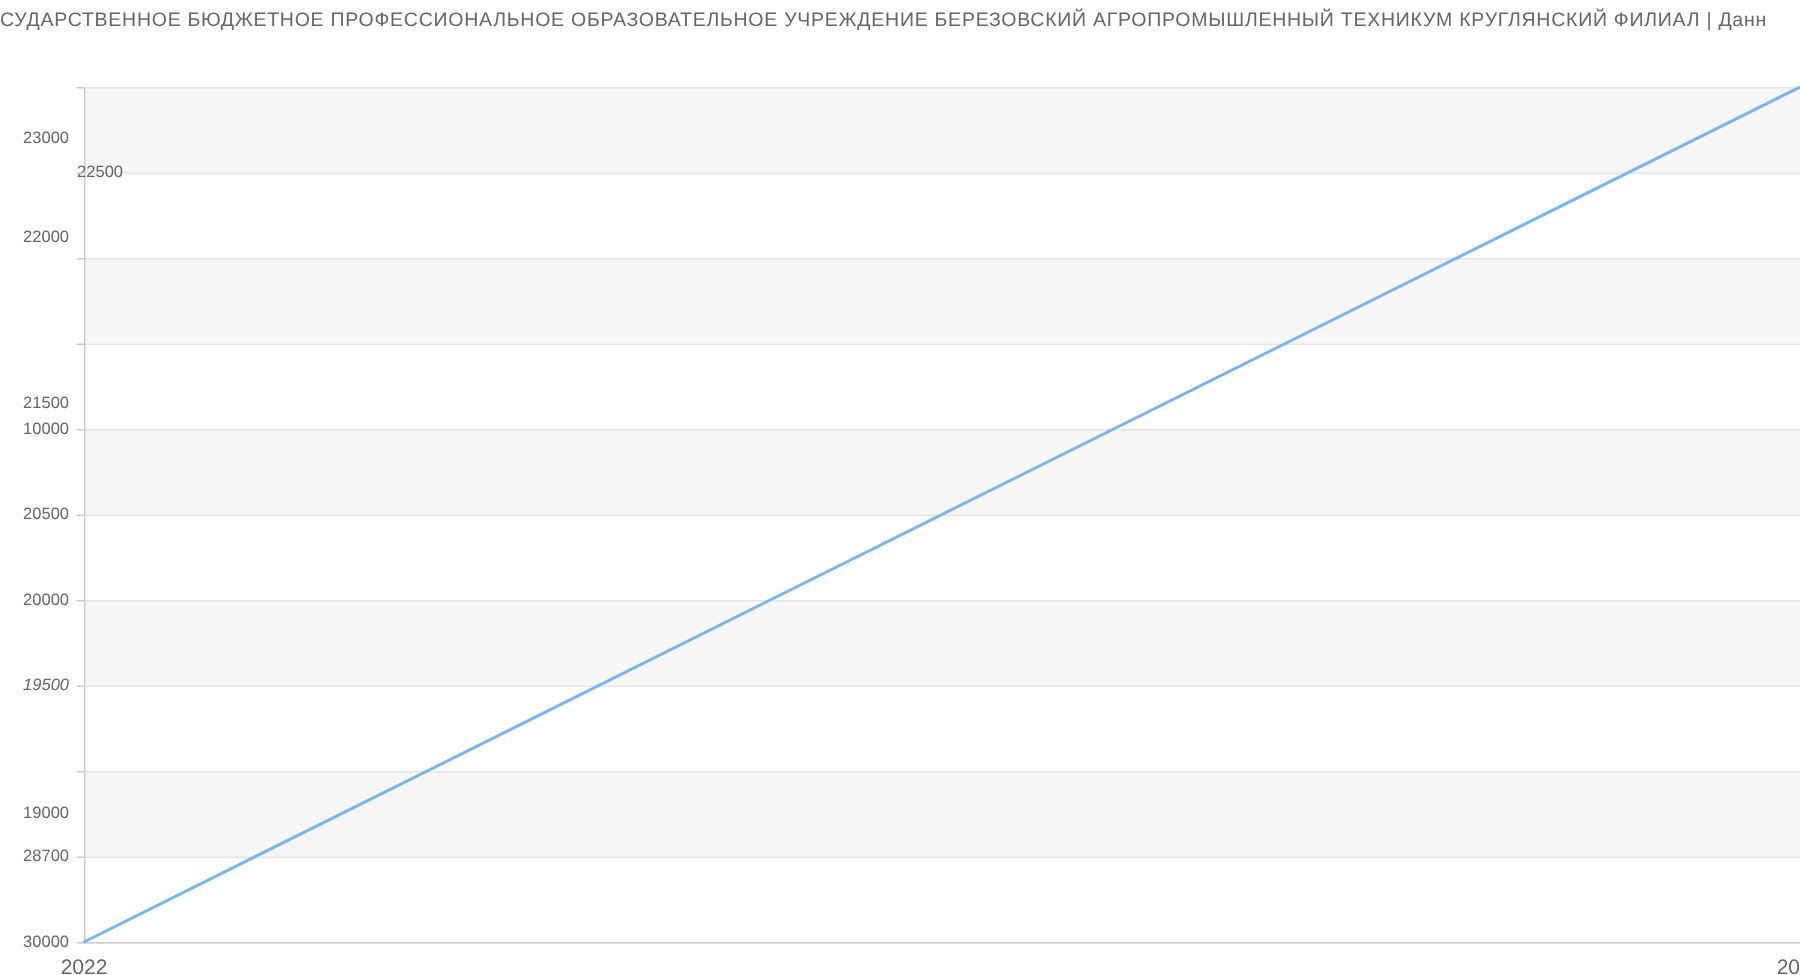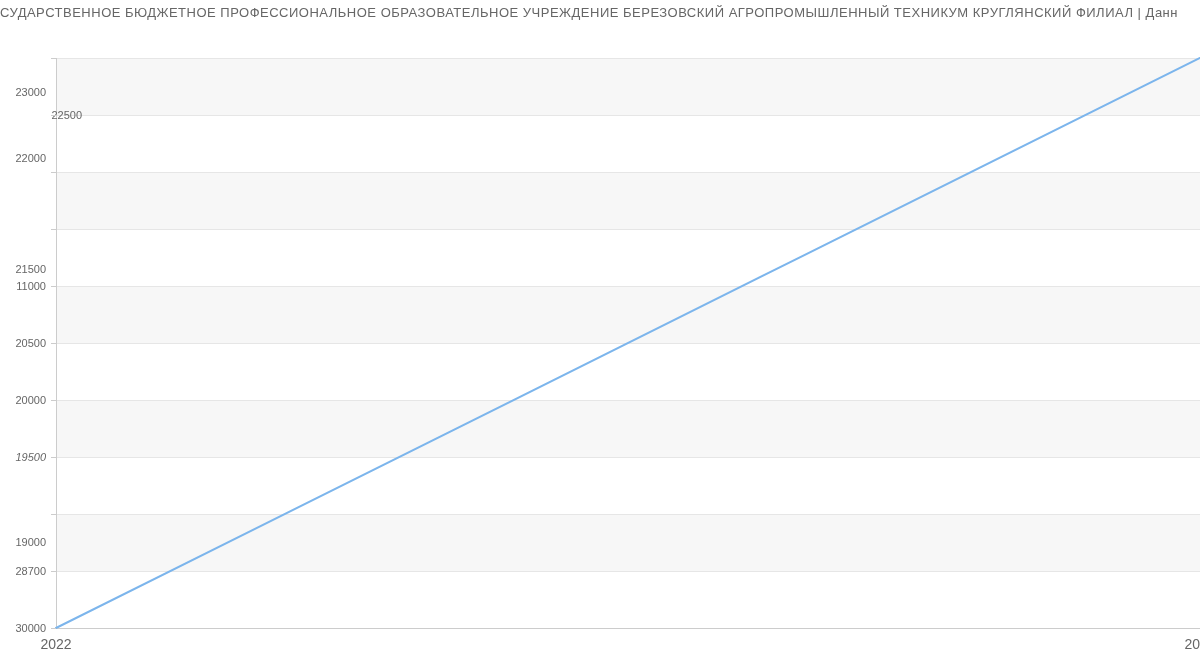--- a/index.html
+++ b/index.html
@@ -140,21 +140,21 @@
       <div class="y-tick-label" style="top: 541px;">28700</div>
       <div class="y-tick" style="top: 541px;"></div>
       <div class="y-tick-label" style="top: 512px;">19000</div>
       <div class="y-tick" style="top: 484px;"></div>
       <div class="y-tick-label" style="top: 427px; font-style: italic;">19500</div>
       <div class="y-tick" style="top: 427px;"></div>
       <div class="y-tick-label" style="top: 370px;">20000</div>
       <div class="y-tick" style="top: 370px;"></div>
       <div class="y-tick-label" style="top: 313px;">20500</div>
       <div class="y-tick" style="top: 313px;"></div>
-      <div class="y-tick-label" style="top: 256px;">11000</div>
+      <div class="y-tick-label" style="top: 256px;">10000</div>
       <div class="y-tick" style="top: 256px;"></div>
       <div class="y-tick-label" style="top: 199px; margin-top: 40px;">21500</div>
       <div class="y-tick" style="top: 199px;"></div>
       <div class="y-tick-label" style="top: 128px;">22000</div>
       <div class="y-tick" style="top: 142px;"></div>
       <div class="y-tick-label" style="top: 85px; margin-left: 36px;">22500</div>
       <div class="y-tick" style="top: 85px;"></div>
       <div class="y-tick-label" style="top: 20px; margin-top: 42px;">23000</div>
       <div class="y-tick" style="top: 28px;"></div>
     </div>

